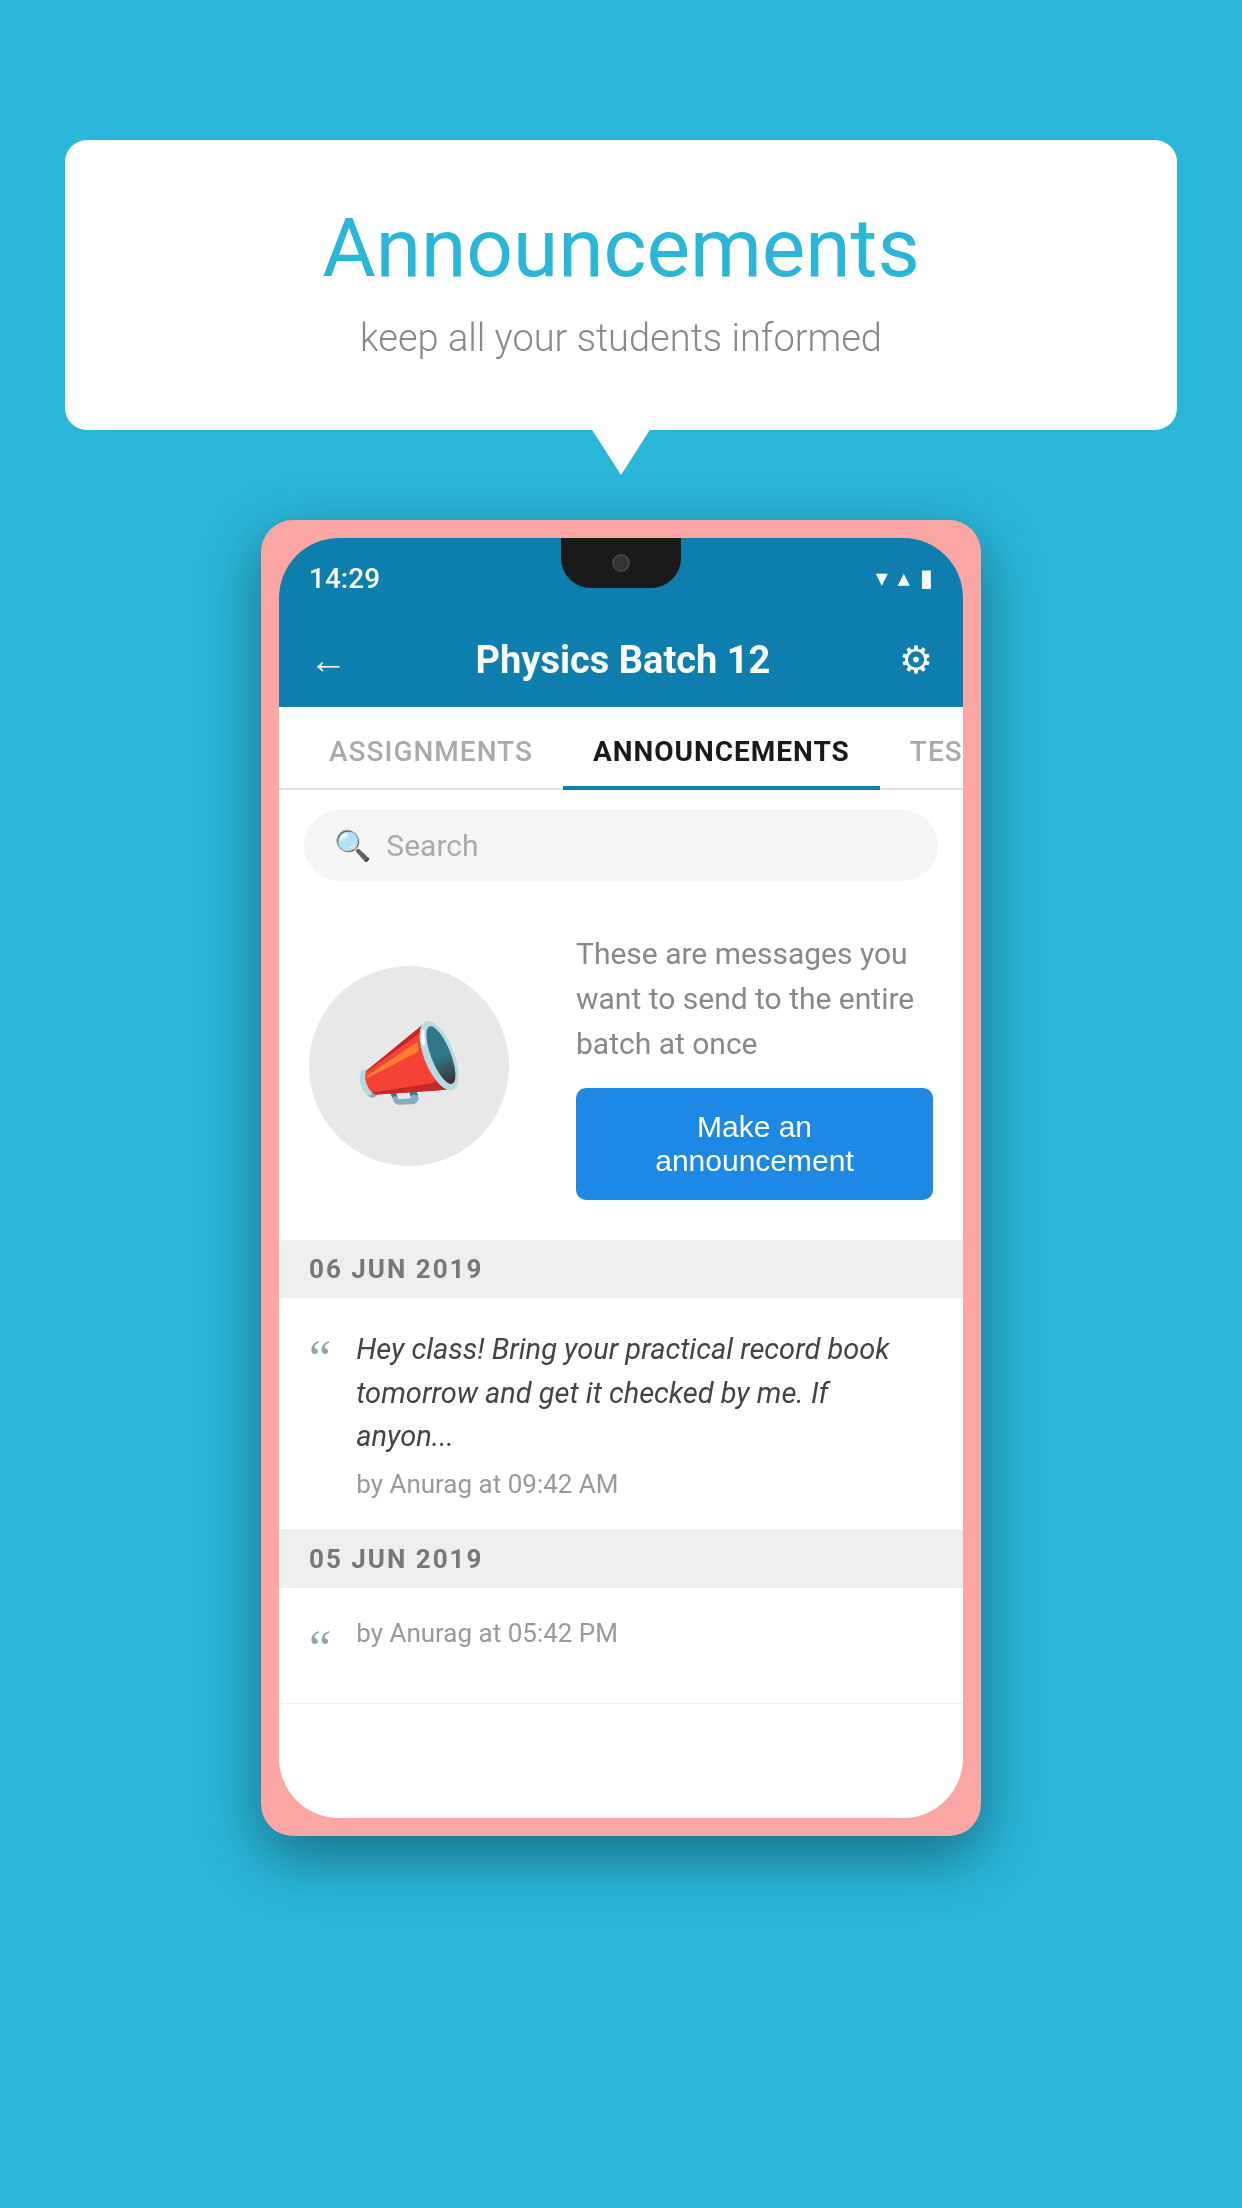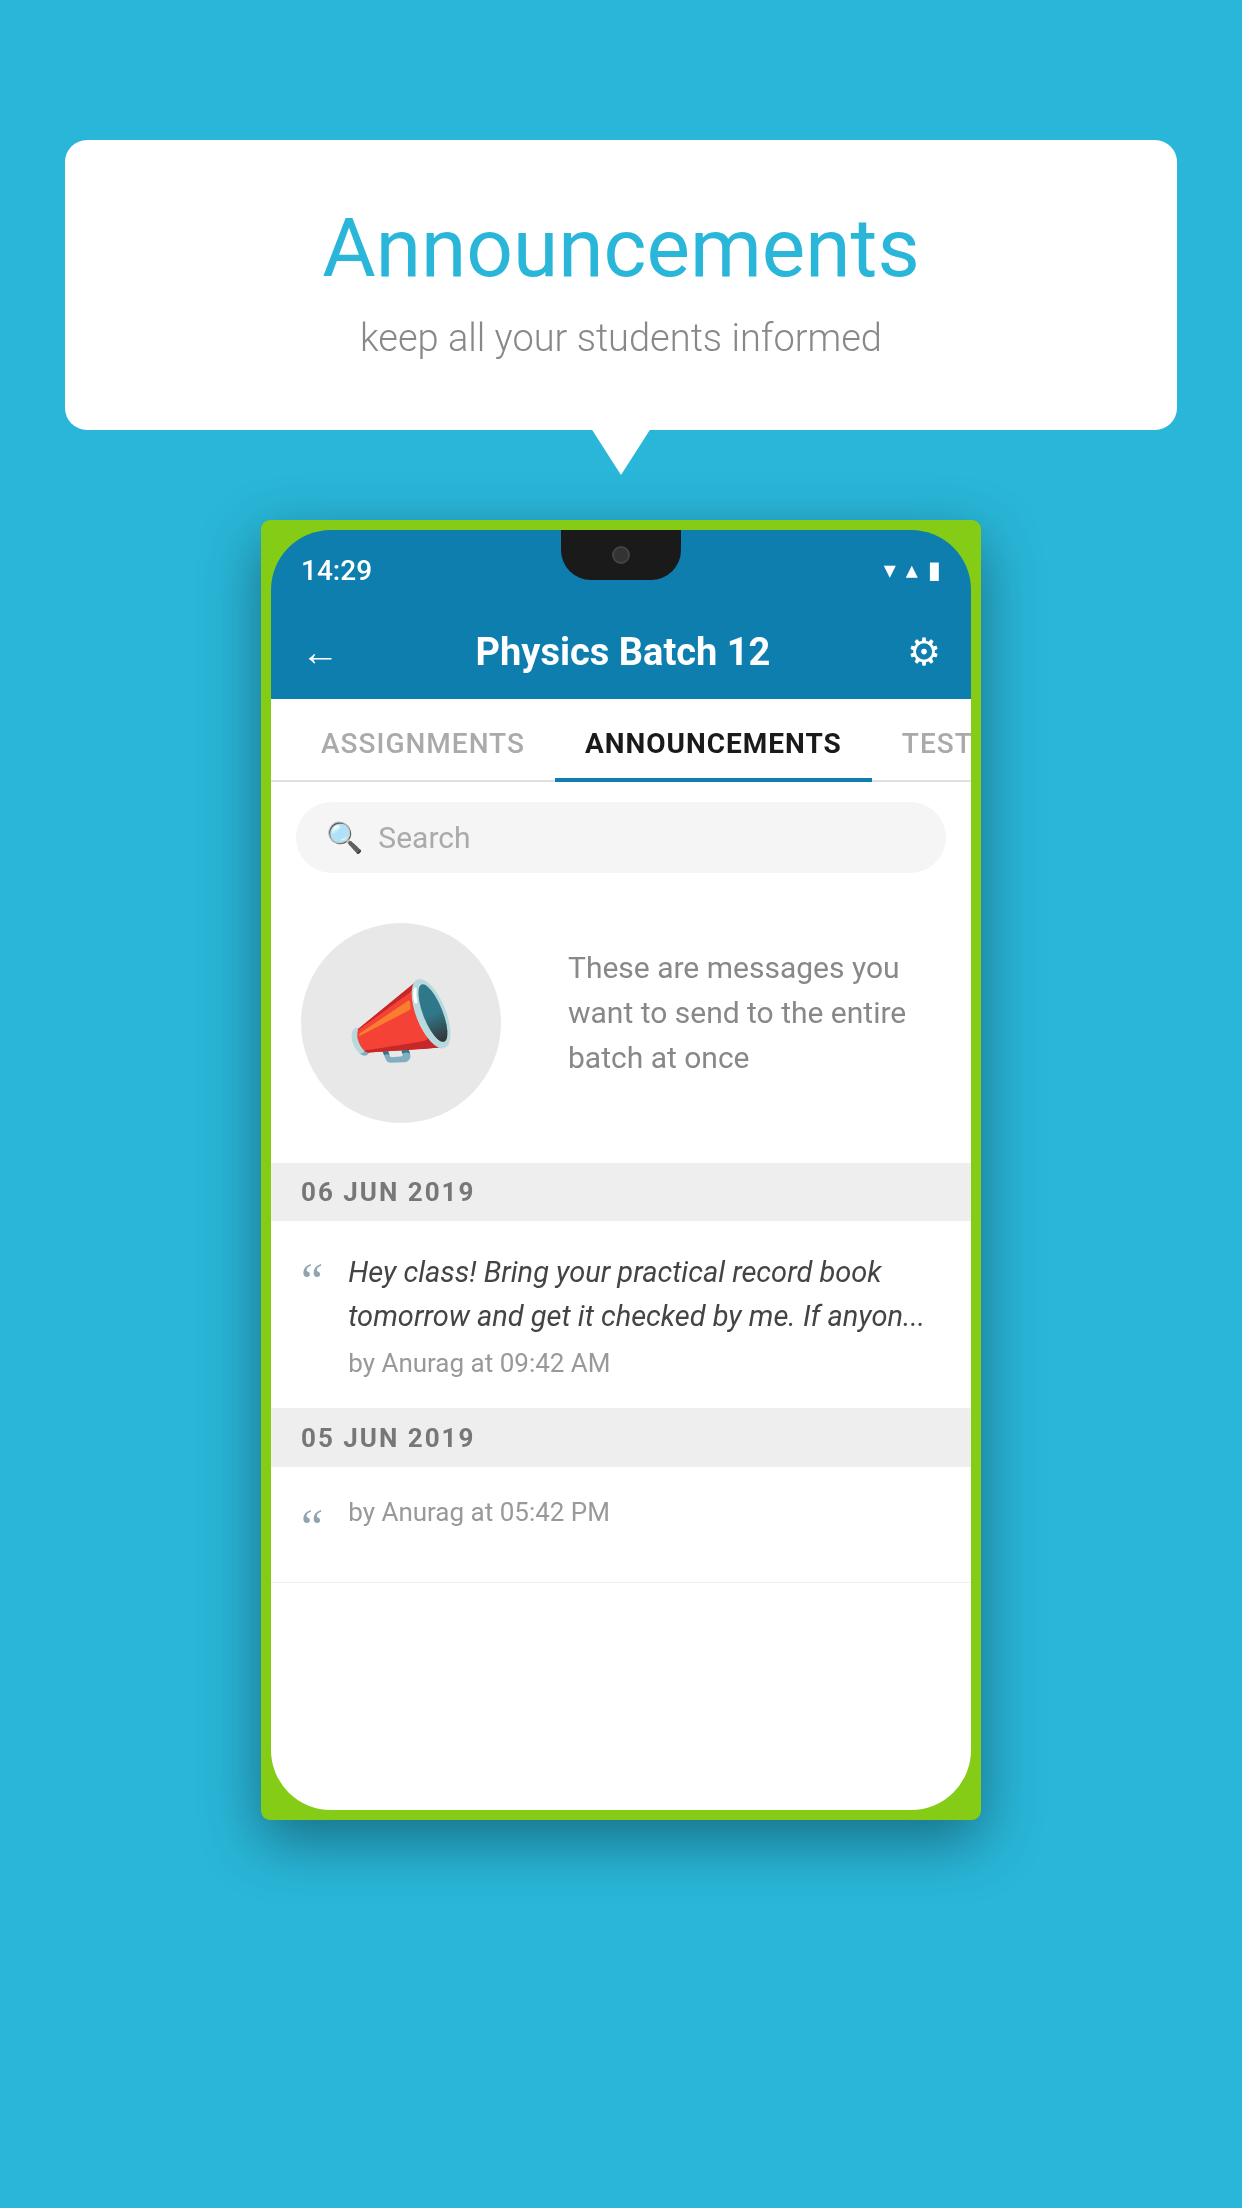--- a/index.html
+++ b/index.html
@@ -62,23 +62,23 @@
     
     .phone-wrapper {
       position: absolute;
       top: 520px;
       left: 50%;
       transform: translateX(-50%);
       width: 720px;
     }
 
     .phone-outer {
-      background: #84cc16;
-      border-radius: 9px;
-      padding: 10px;
+      background: #fca5a5;
+      border-radius: 32px;
+      padding: 18px;
       box-shadow: 0 20px 60px rgba(0,0,0,0.4);
       position: relative;
     }
 
     
     .phone-top-bar {
       background: #0e7eaf;
       height: 80px;
       border-radius: 60px 60px 0 0;
       position: relative;
@@ -374,20 +374,21 @@
           <span class="search-placeholder">Search</span>
         </div>
       </div>
 
       <div class="announcement-intro">
         <div class="megaphone-circle">
           <span class="megaphone-icon">📣</span>
         </div>
         <div class="announcement-right">
           <div class="announcement-desc">These are messages you want to send to the entire batch at once</div>
+          <button class="make-announcement-btn">Make an announcement</button>
         </div>
       </div>
 
       <div class="date-divider">06  JUN  2019</div>
 
       <div class="announcement-item">
         <div class="quote-icon">“</div>
         <div class="announcement-content">
           <div class="announcement-text">Hey class! Bring your practical record book tomorrow and get it checked by me. If anyon...</div>
           <div class="announcement-meta">by Anurag at 09:42 AM</div>

